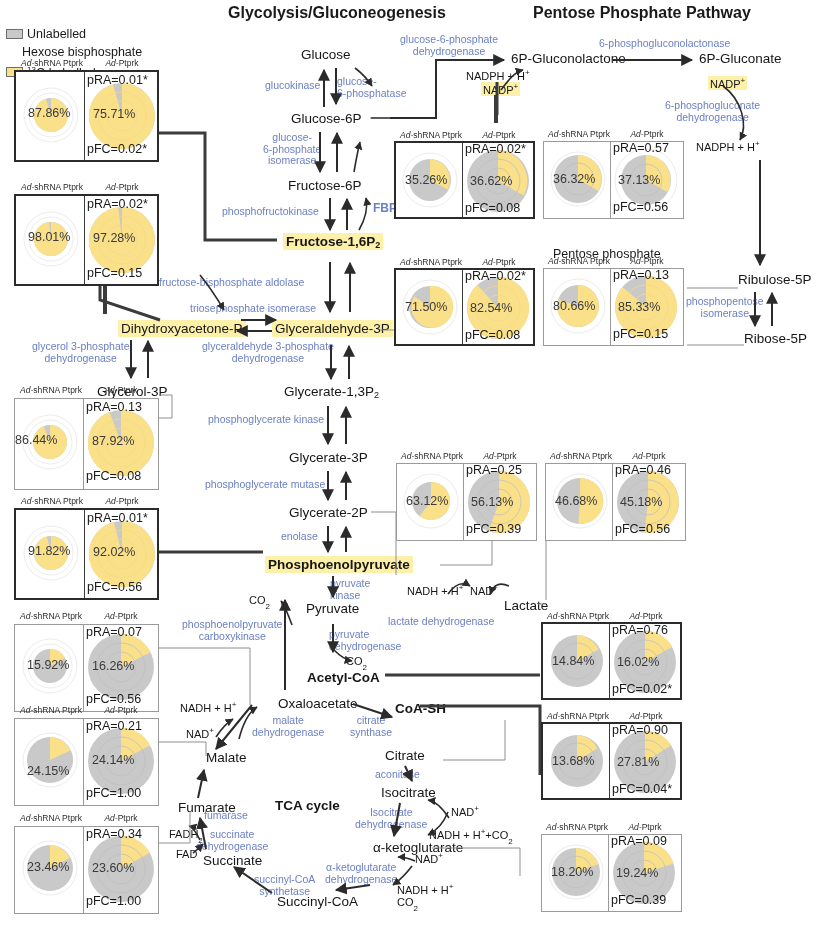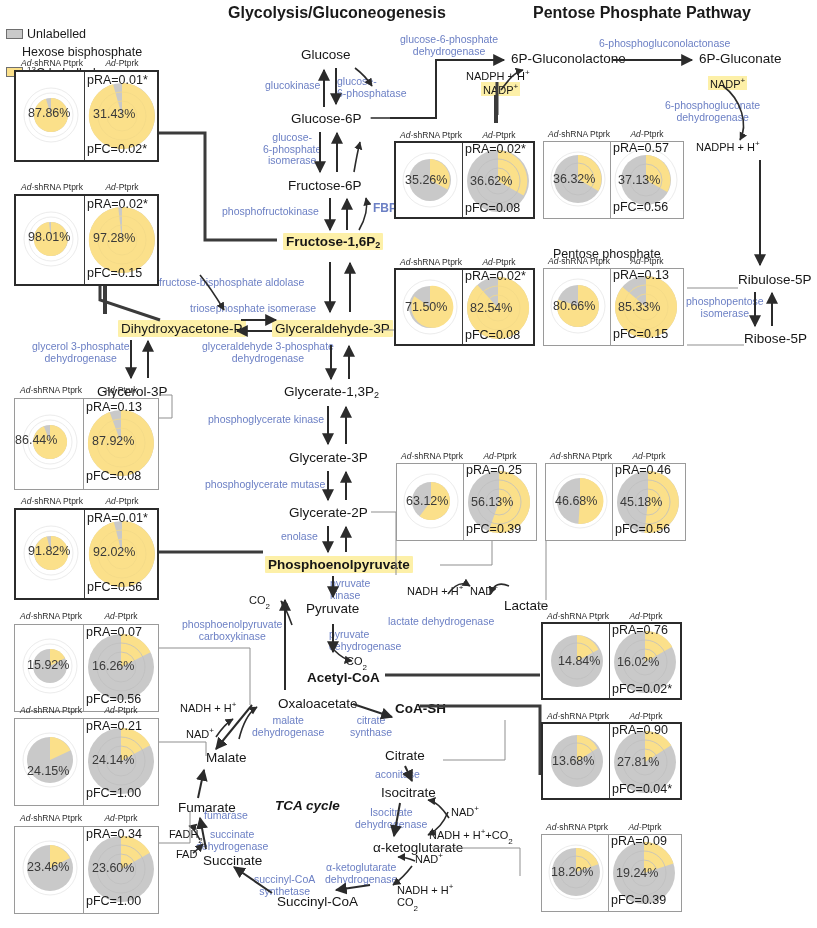--- a/index.html
+++ b/index.html
@@ -95,21 +95,21 @@
   <div class="met bold" style="left:307px;top:670px;">Acetyl-CoA</div>
   <div class="met bold" style="left:395px;top:701px;">CoA-SH</div>
   <div class="met" style="left:278px;top:696px;">Oxaloacetate</div>
   <div class="met" style="left:385px;top:748px;">Citrate</div>
   <div class="met" style="left:381px;top:785px;">Isocitrate</div>
   <div class="met" style="left:373px;top:840px;">α-ketoglutarate</div>
   <div class="met" style="left:277px;top:894px;">Succinyl-CoA</div>
   <div class="met" style="left:203px;top:853px;">Succinate</div>
   <div class="met" style="left:178px;top:800px;">Fumarate</div>
   <div class="met" style="left:206px;top:750px;">Malate</div>
-  <div class="met bold" style="left:275px;top:798px;font-style:italic;">TCA cycle</div>
+  <div class="met bold" style="left:275px;top:798px;">TCA cycle</div>
 
   <div class="met" style="left:511px;top:51px;">6P-Gluconolactone</div>
   <div class="met" style="left:699px;top:51px;">6P-Gluconate</div>
   <div class="met" style="left:738px;top:272px;">Ribulose-5P</div>
   <div class="met" style="left:744px;top:331px;">Ribose-5P</div>
 
   <div class="cof hl" style="left:481px;top:82px;"><span>NADP</span><sup>+</sup></div>
   <div class="cof" style="left:466px;top:68px;"><span>NADPH + H</span><sup>+</sup></div>
   <div class="cof hl" style="left:708px;top:76px;"><span>NADP</span><sup>+</sup></div>
   <div class="cof" style="left:696px;top:139px;"><span>NADPH + H</span><sup>+</sup></div>
@@ -305,21 +305,21 @@
     </div>
     <div class="pctlab" style="left:12px;top:34px;">87.86%</div>
     <div class="pieWrap" style="left:72px;top:8px;">
       <svg width="68" height="72" viewBox="0 0 68 72">
         <circle cx="34" cy="36" r="33" fill="#c9c9c9"></circle>
         <path d="M34,36 L34,3 A33,33 0 1,1 25,4.2 z" fill="#fbe08a"></path>
         <circle cx="34" cy="36" r="24" fill="none" stroke="#f3d988" stroke-width="0.8"></circle>
         <circle cx="34" cy="36" r="15" fill="none" stroke="#f3d988" stroke-width="0.8"></circle>
       </svg>
     </div>
-    <div class="pctlab" style="left:77px;top:35px;">31.43%</div>
+    <div class="pctlab" style="left:77px;top:35px;">75.71%</div>
     <div class="pval" style="left:71px;top:1px;">pRA=0.01*</div>
     <div class="pval" style="left:71px;top:70px;">pFC=0.02*</div>
   </div>
 
   <div class="cbox thick" style="left:14px;top:194px;width:145px;height:92px;">
     <div class="divider" style="left:68px;"></div>
     <div class="hdr" style="left:-2px;top:-14px;width:76px;">Ad-<span class="rom">shRNA Ptprk</span></div>
     <div class="hdr" style="left:68px;top:-14px;width:76px;">Ad-<span class="rom">Ptprk</span></div>
     <div class="pieWrap" style="left:6px;top:10px;">
       <svg width="58" height="68" viewBox="0 0 58 68">
@@ -626,21 +626,21 @@
     <div class="divider" style="left:66px;"></div>
     <div class="hdr" style="left:-2px;top:-13px;width:74px;">Ad-<span class="rom">shRNA Ptprk</span></div>
     <div class="hdr" style="left:66px;top:-13px;width:74px;">Ad-<span class="rom">Ptprk</span></div>
     <div class="pieWrap" style="left:6px;top:6px;">
       <svg width="56" height="62" viewBox="0 0 56 62">
         <circle cx="28" cy="31" r="26" fill="#c9c9c9"></circle>
         <path d="M28,31 L28,5 A26,26 0 0,1 49.5,19.6 z" fill="#fbe08a"></path>
         <circle cx="28" cy="31" r="18" fill="none" stroke="#bfbfbf" stroke-width="0.8"></circle>
       </svg>
     </div>
-    <div class="pctlab" style="left:9px;top:30px;margin-left:6px;">14.84%</div>
+    <div class="pctlab" style="left:9px;top:30px;">14.84%</div>
     <div class="pieWrap" style="left:69px;top:4px;">
       <svg width="66" height="68" viewBox="0 0 66 68">
         <circle cx="33" cy="34" r="31" fill="#c9c9c9"></circle>
         <path d="M33,34 L33,3 A31,31 0 0,1 60.2,18.7 z" fill="#fbe08a"></path>
         <circle cx="33" cy="34" r="22" fill="none" stroke="#bfbfbf" stroke-width="0.8"></circle>
         <circle cx="33" cy="34" r="13" fill="none" stroke="#bfbfbf" stroke-width="0.8"></circle>
       </svg>
     </div>
     <div class="pctlab" style="left:74px;top:31px;">16.02%</div>
     <div class="pval" style="left:69px;top:-1px;">pRA=0.76</div>

